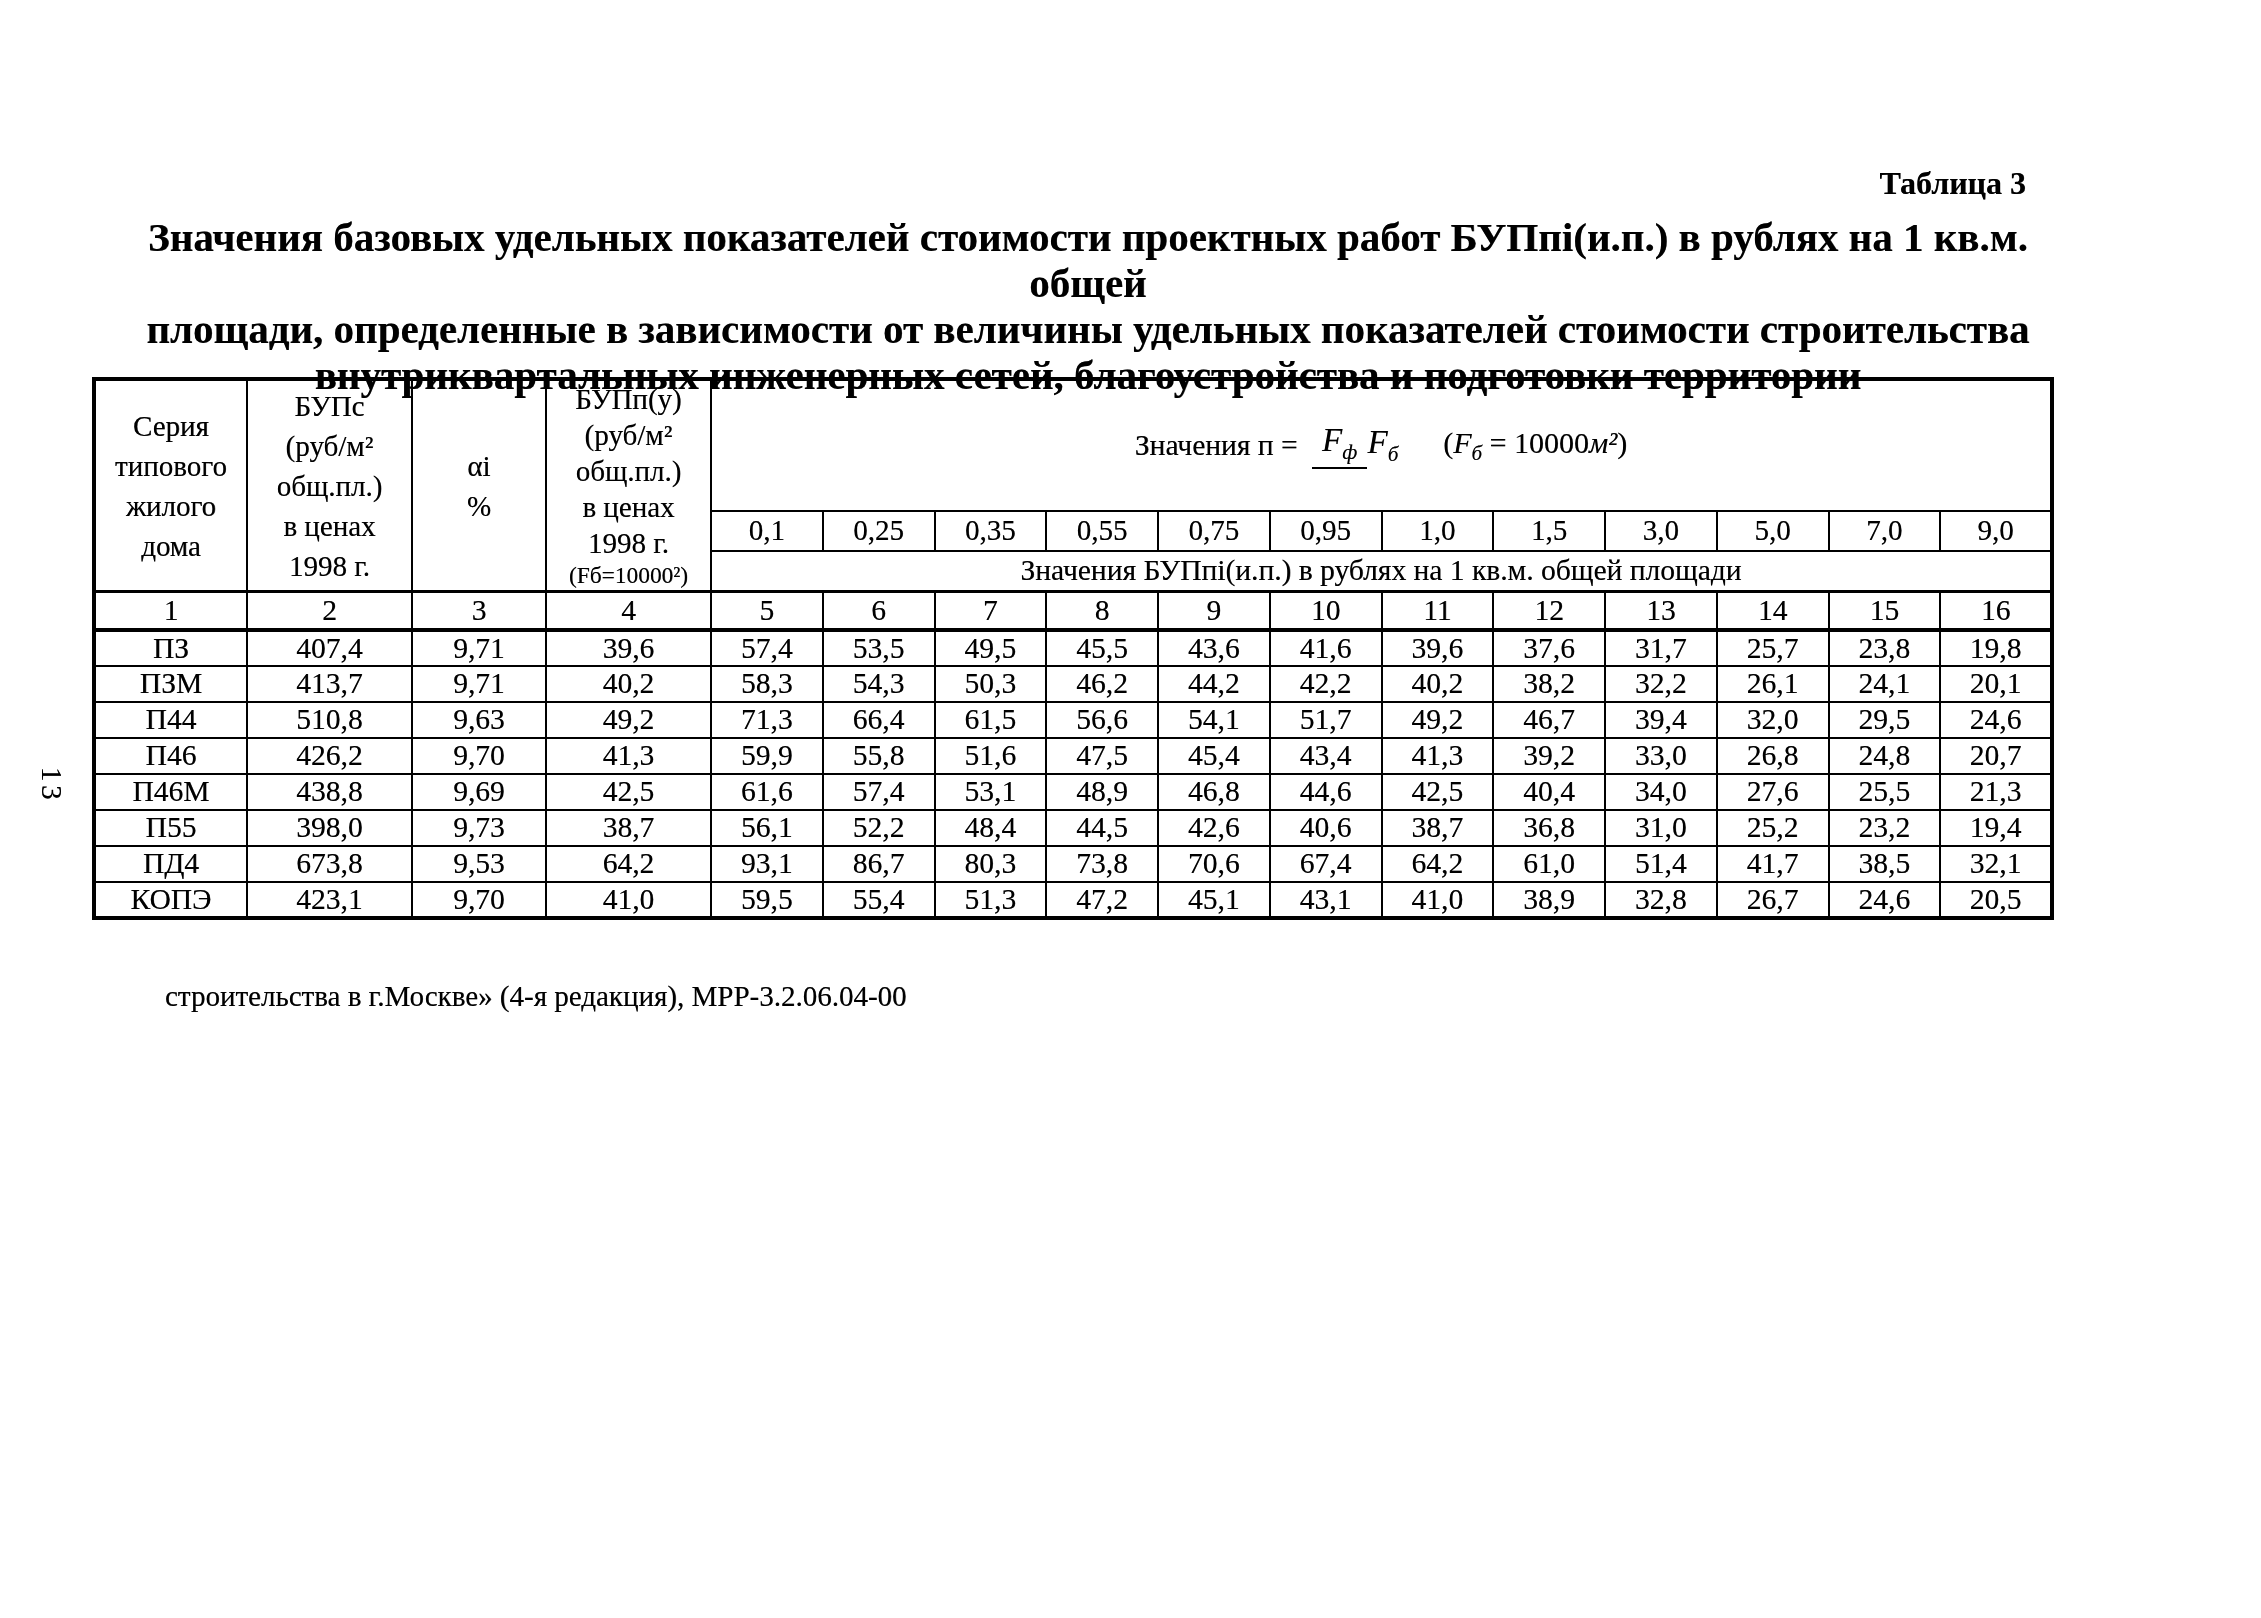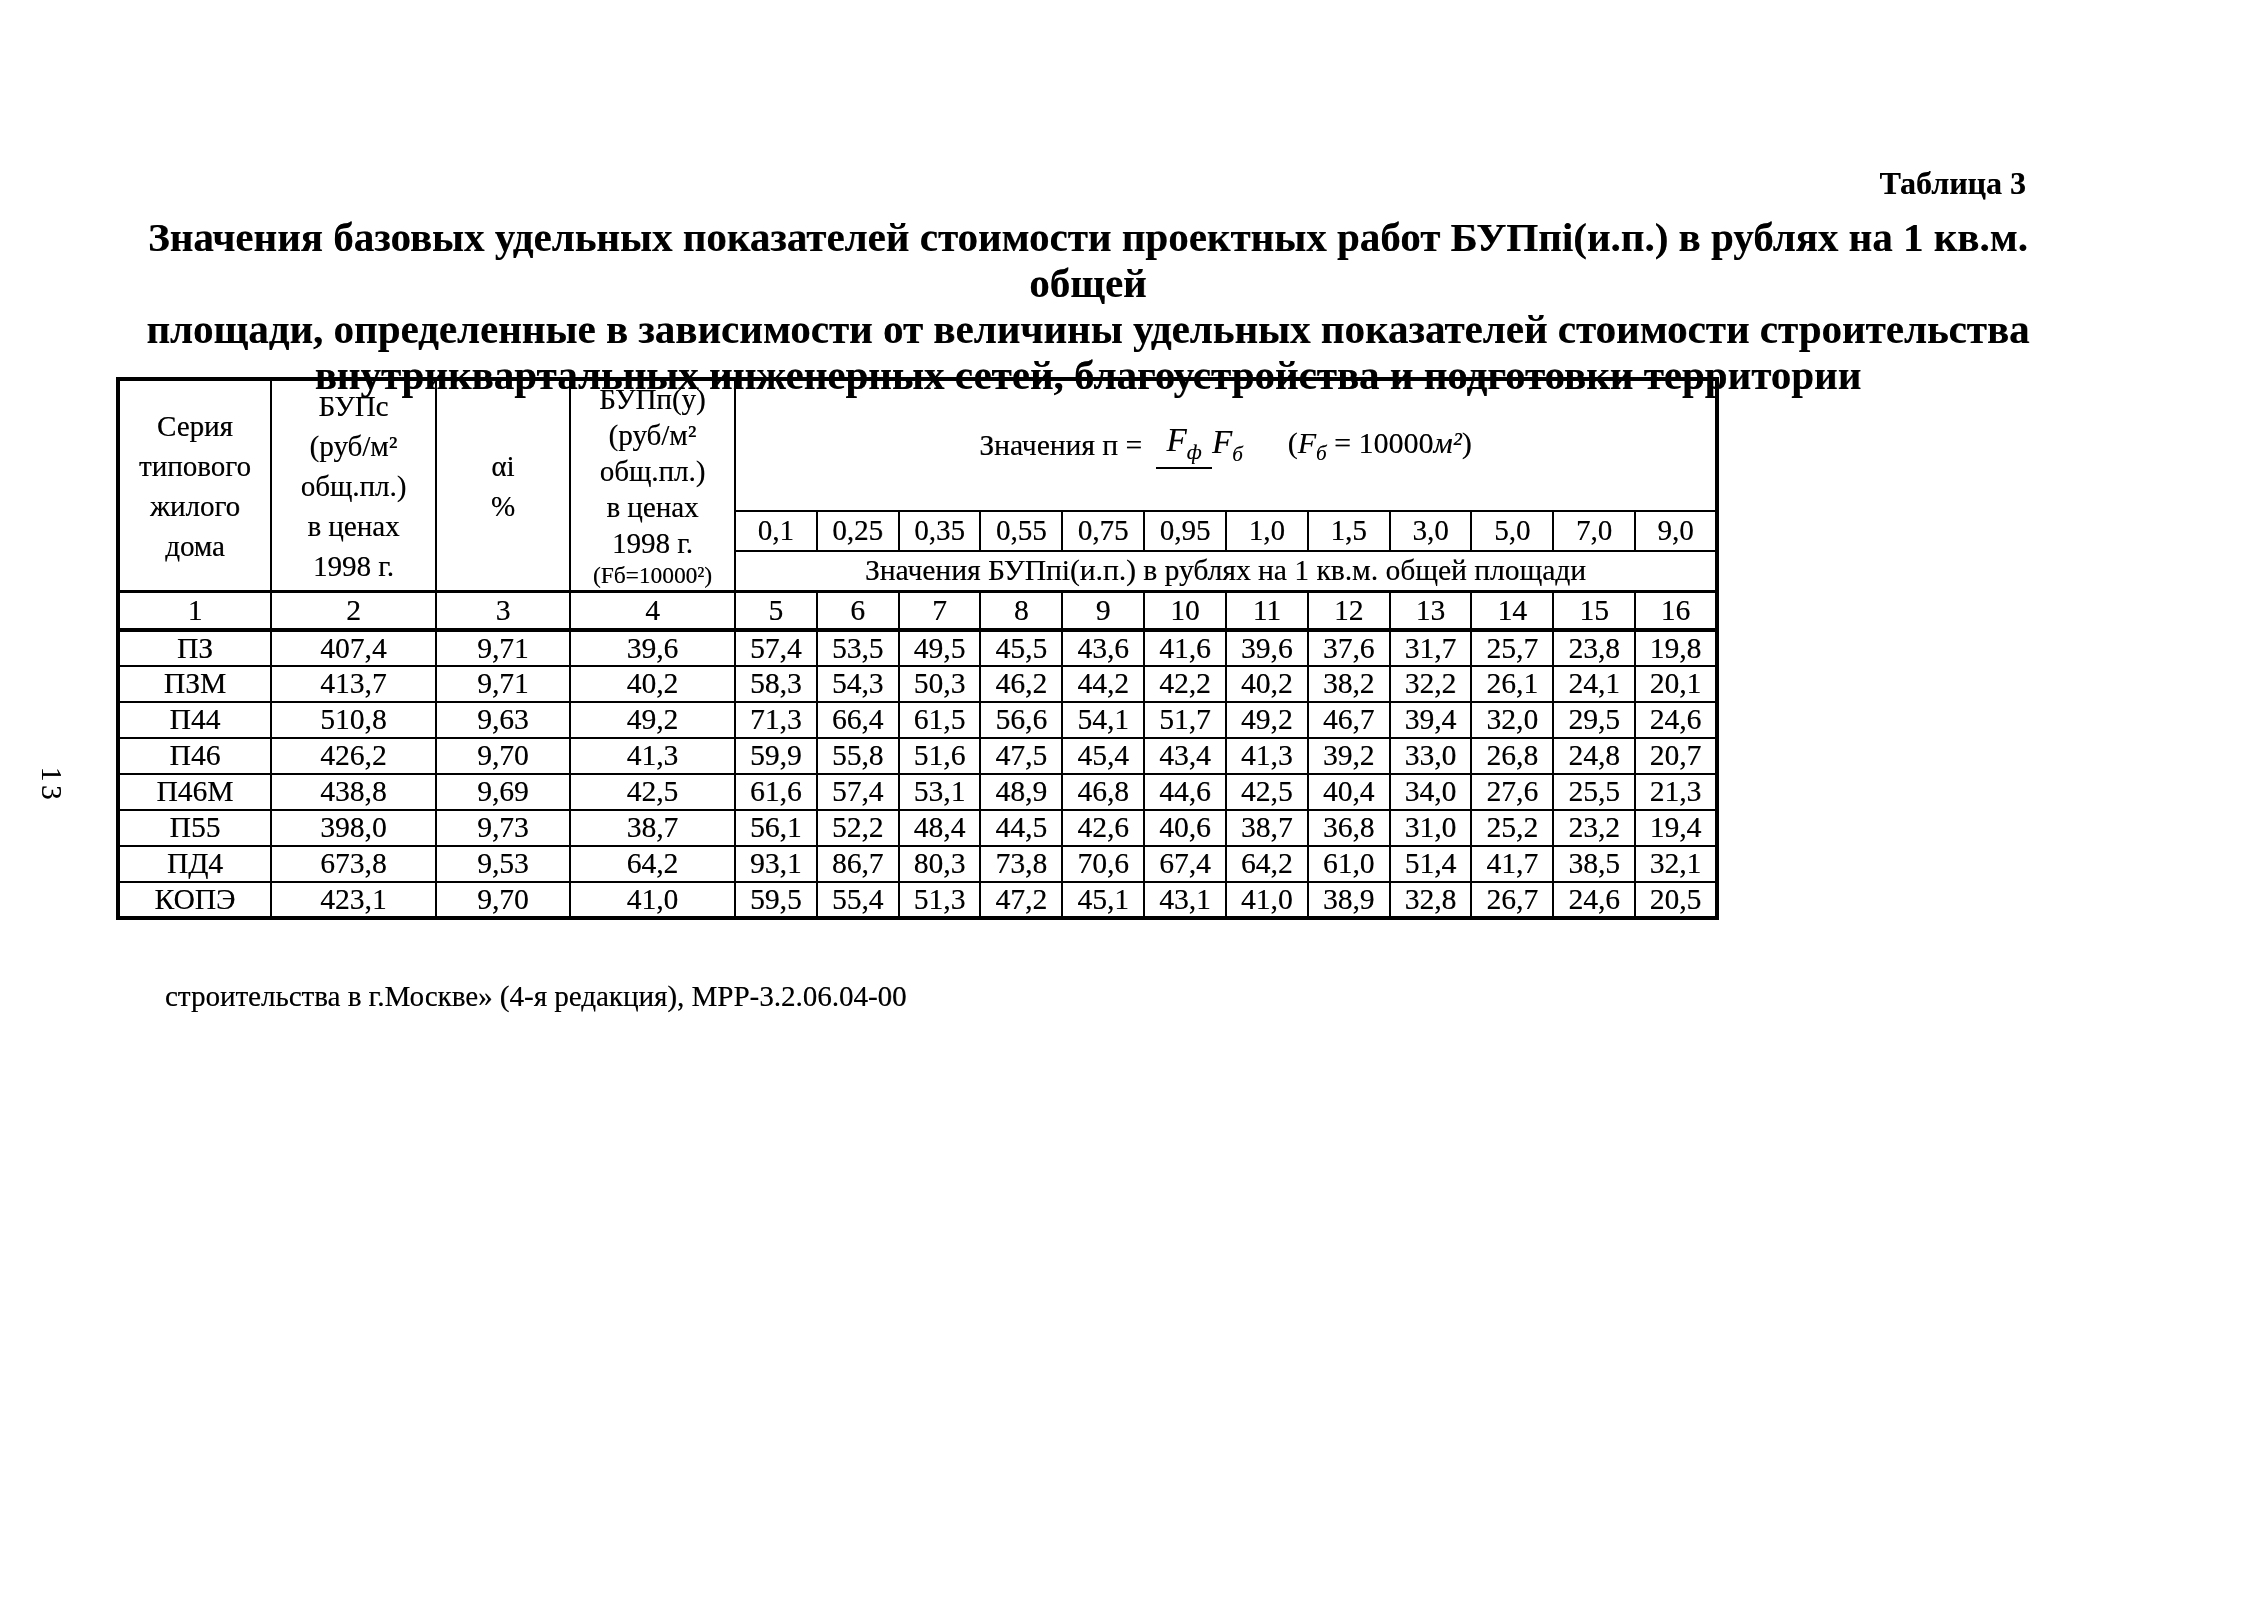--- a/index.html
+++ b/index.html
@@ -16,21 +16,21 @@
   .tbl-label {
     position:absolute; left:106px; top:165px; width:1920px;
     text-align:right; font-size:32px; font-weight:bold;
   }
   .doc-title {
     position:absolute; left:113px; top:214px; width:1950px;
     text-align:center; font-size:41px; line-height:46px; font-weight:bold;
     white-space:pre-line;
   }
   .main-table {
-    position:absolute; left:116px; top:377px; width:1603px;
+    position:absolute; left:92px; top:377px; width:1962px;
     border-collapse:collapse; table-layout:fixed;
     border:4.3px solid #000; font-size:29.5px;
   }
   .main-table td { border:2.6px solid #000; text-align:center; vertical-align:middle; padding:0; overflow:hidden; }
   .hleft { vertical-align:top; white-space:pre-line; font-size:29px; line-height:40px; padding-top:8.7px; }
   .c4 { line-height:36px; padding-top:5.2px; }
   .small-note { font-size:23.4px; line-height:29px; }
   .r-formula { height:130px; }
   .r-n { height:39px; }
   .r-n td { font-size:29px;margin-top:7px; }

